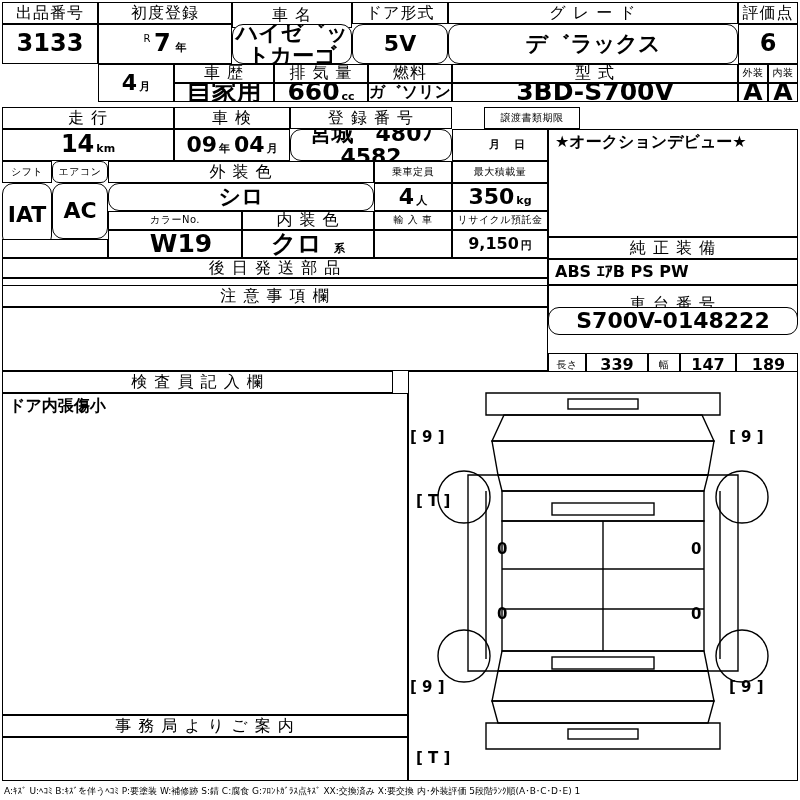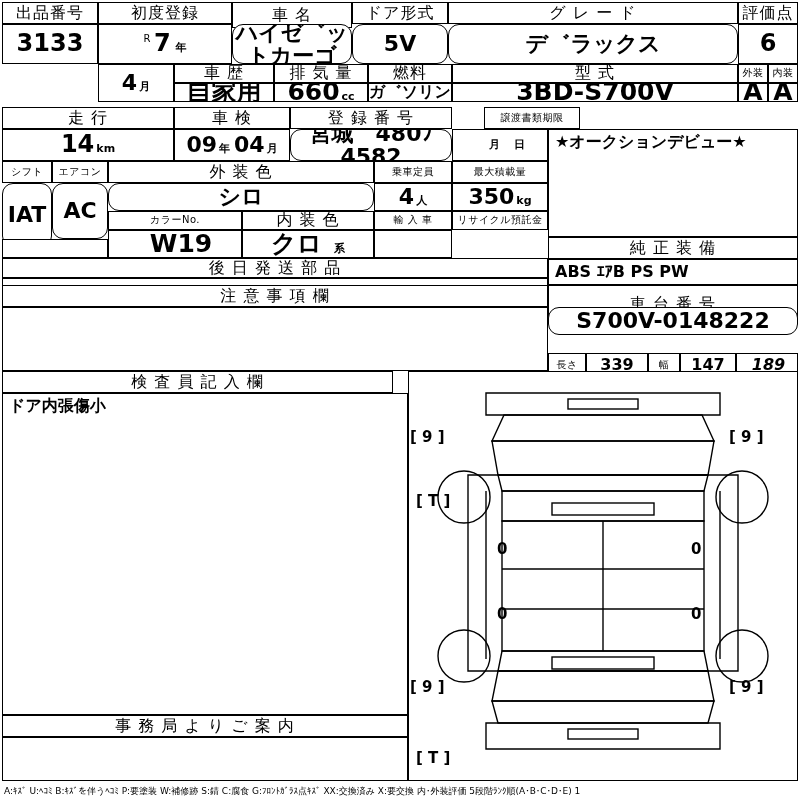--- a/index.html
+++ b/index.html
@@ -144,21 +144,21 @@
       <span class="unit">日</span>
     </span>
   </div>
 
   <div class="bx lbl" style="left:548px; top:107px; width:250px; height:22px;margin-top:36px;">セ ー ル ス ポ イ ン ト</div>
   <div class="bx topleft" style="left:548px; top:129px; width:250px; height:108px;">
     <span class="val-md">★オークションデビュー★</span>
   </div>
 
   <div class="bx lbl-sm" style="left:2px; top:161px; width:50px; height:22px;">シフト</div>
-  <div class="bx lbl-sm" style="left:52px; top:161px; width:56px; height:22px;">エアコン</div>
+  <div class="bx lbl-sm" style="left:52px; top:161px; width:56px; height:22px;border-radius:7px;">エアコン</div>
   <div class="bx lbl" style="left:108px; top:161px; width:266px; height:22px;">外 装 色</div>
   <div class="bx lbl-sm" style="left:374px; top:161px; width:78px; height:22px;">乗車定員</div>
   <div class="bx lbl-sm" style="left:452px; top:161px; width:96px; height:22px;">最大積載量</div>
 
   <div class="bx val-lg" style="left:2px; top:183px; width:50px; height:64px;">IAT</div>
   <div class="bx val-lg" style="left:52px; top:183px; width:56px; height:56px;">AC</div>
 
   <div class="bx val-lg" style="left:108px; top:183px; width:266px; height:28px;">シロ</div>
 
   <div class="bx" style="left:374px; top:183px; width:78px; height:28px;">
@@ -180,20 +180,26 @@
   <div class="bx lbl-sm" style="left:452px; top:211px; width:96px; height:19px;">リサイクル預託金</div>
 
   <div class="bx val" style="left:108px; top:230px; width:134px; height:28px;padding-left:12px;">W19</div>
   <div class="bx" style="left:242px; top:230px; width:132px; height:28px;">
     <span class="row">
       <span class="val">クロ</span>
       <span class="unit" style="margin-left:12px;">系</span>
     </span>
   </div>
   <div class="bx" style="left:374px; top:230px; width:78px; height:28px;"></div>
+  <div class="bx" style="left:452px; top:230px; width:96px; height:28px;">
+    <span class="row">
+      <span class="val-md">9,150</span>
+      <span class="unit">円</span>
+    </span>
+  </div>
 
   <div class="bx lbl" style="left:2px; top:239px; width:106px; height:19px;"></div>
   <div class="bx lbl" style="left:2px; top:258px; width:546px; height:20px;">後 日 発 送 部 品</div>
   <div class="bx" style="left:2px; top:278px; width:546px; height:28px;"></div>
 
   <div class="bx lbl" style="left:2px; top:285px; width:546px; height:22px;">注 意 事 項 欄</div>
   <div class="bx" style="left:2px; top:307px; width:546px; height:64px;"></div>
 
   <div class="bx lbl" style="left:548px; top:237px; width:250px; height:22px;">純 正 装 備</div>
   <div class="bx topleft" style="left:548px; top:259px; width:250px; height:26px;">
@@ -202,21 +208,21 @@
 
   <div class="bx lbl" style="left:548px; top:285px; width:250px; height:38px;">車 台 番 号</div>
   <div class="bx val-lg" style="left:548px; top:307px; width:250px; height:28px;">S700V-0148222</div>
 
 
   <div class="bx lbl-sm" style="left:548px; top:353px; width:38px; height:24px;">長さ</div>
   <div class="bx val-md" style="left:586px; top:353px; width:62px; height:24px;">339</div>
   <div class="bx lbl-sm" style="left:648px; top:353px; width:32px; height:24px;">幅</div>
   <div class="bx val-md" style="left:680px; top:353px; width:56px; height:24px;">147</div>
   <div class="bx lbl-sm" style="left:736px; top:353px; width:34px; height:24px;">高さ</div>
-  <div class="bx val-md" style="left:740px; top:353px; width:58px; height:24px; border-left:none;font-style:italic;">189</div>
+  <div class="bx val-md" style="left:740px; top:353px; width:58px; height:24px; border-left:none;">189</div>
 
   <div class="bx lbl" style="left:2px; top:371px; width:391px; height:22px;">検 査 員 記 入 欄</div>
   <div class="bx topleft" style="left:2px; top:393px; width:406px; height:322px;">
     <span class="val-md">ドア内張傷小</span>
   </div>
 
   <div class="bx lbl" style="left:2px; top:715px; width:406px; height:22px;">事 務 局 よ り ご 案 内</div>
   <div class="bx" style="left:2px; top:737px; width:406px; height:44px;"></div>
 
   <div class="bx" style="left:408px; top:371px; width:390px; height:410px;"></div>

